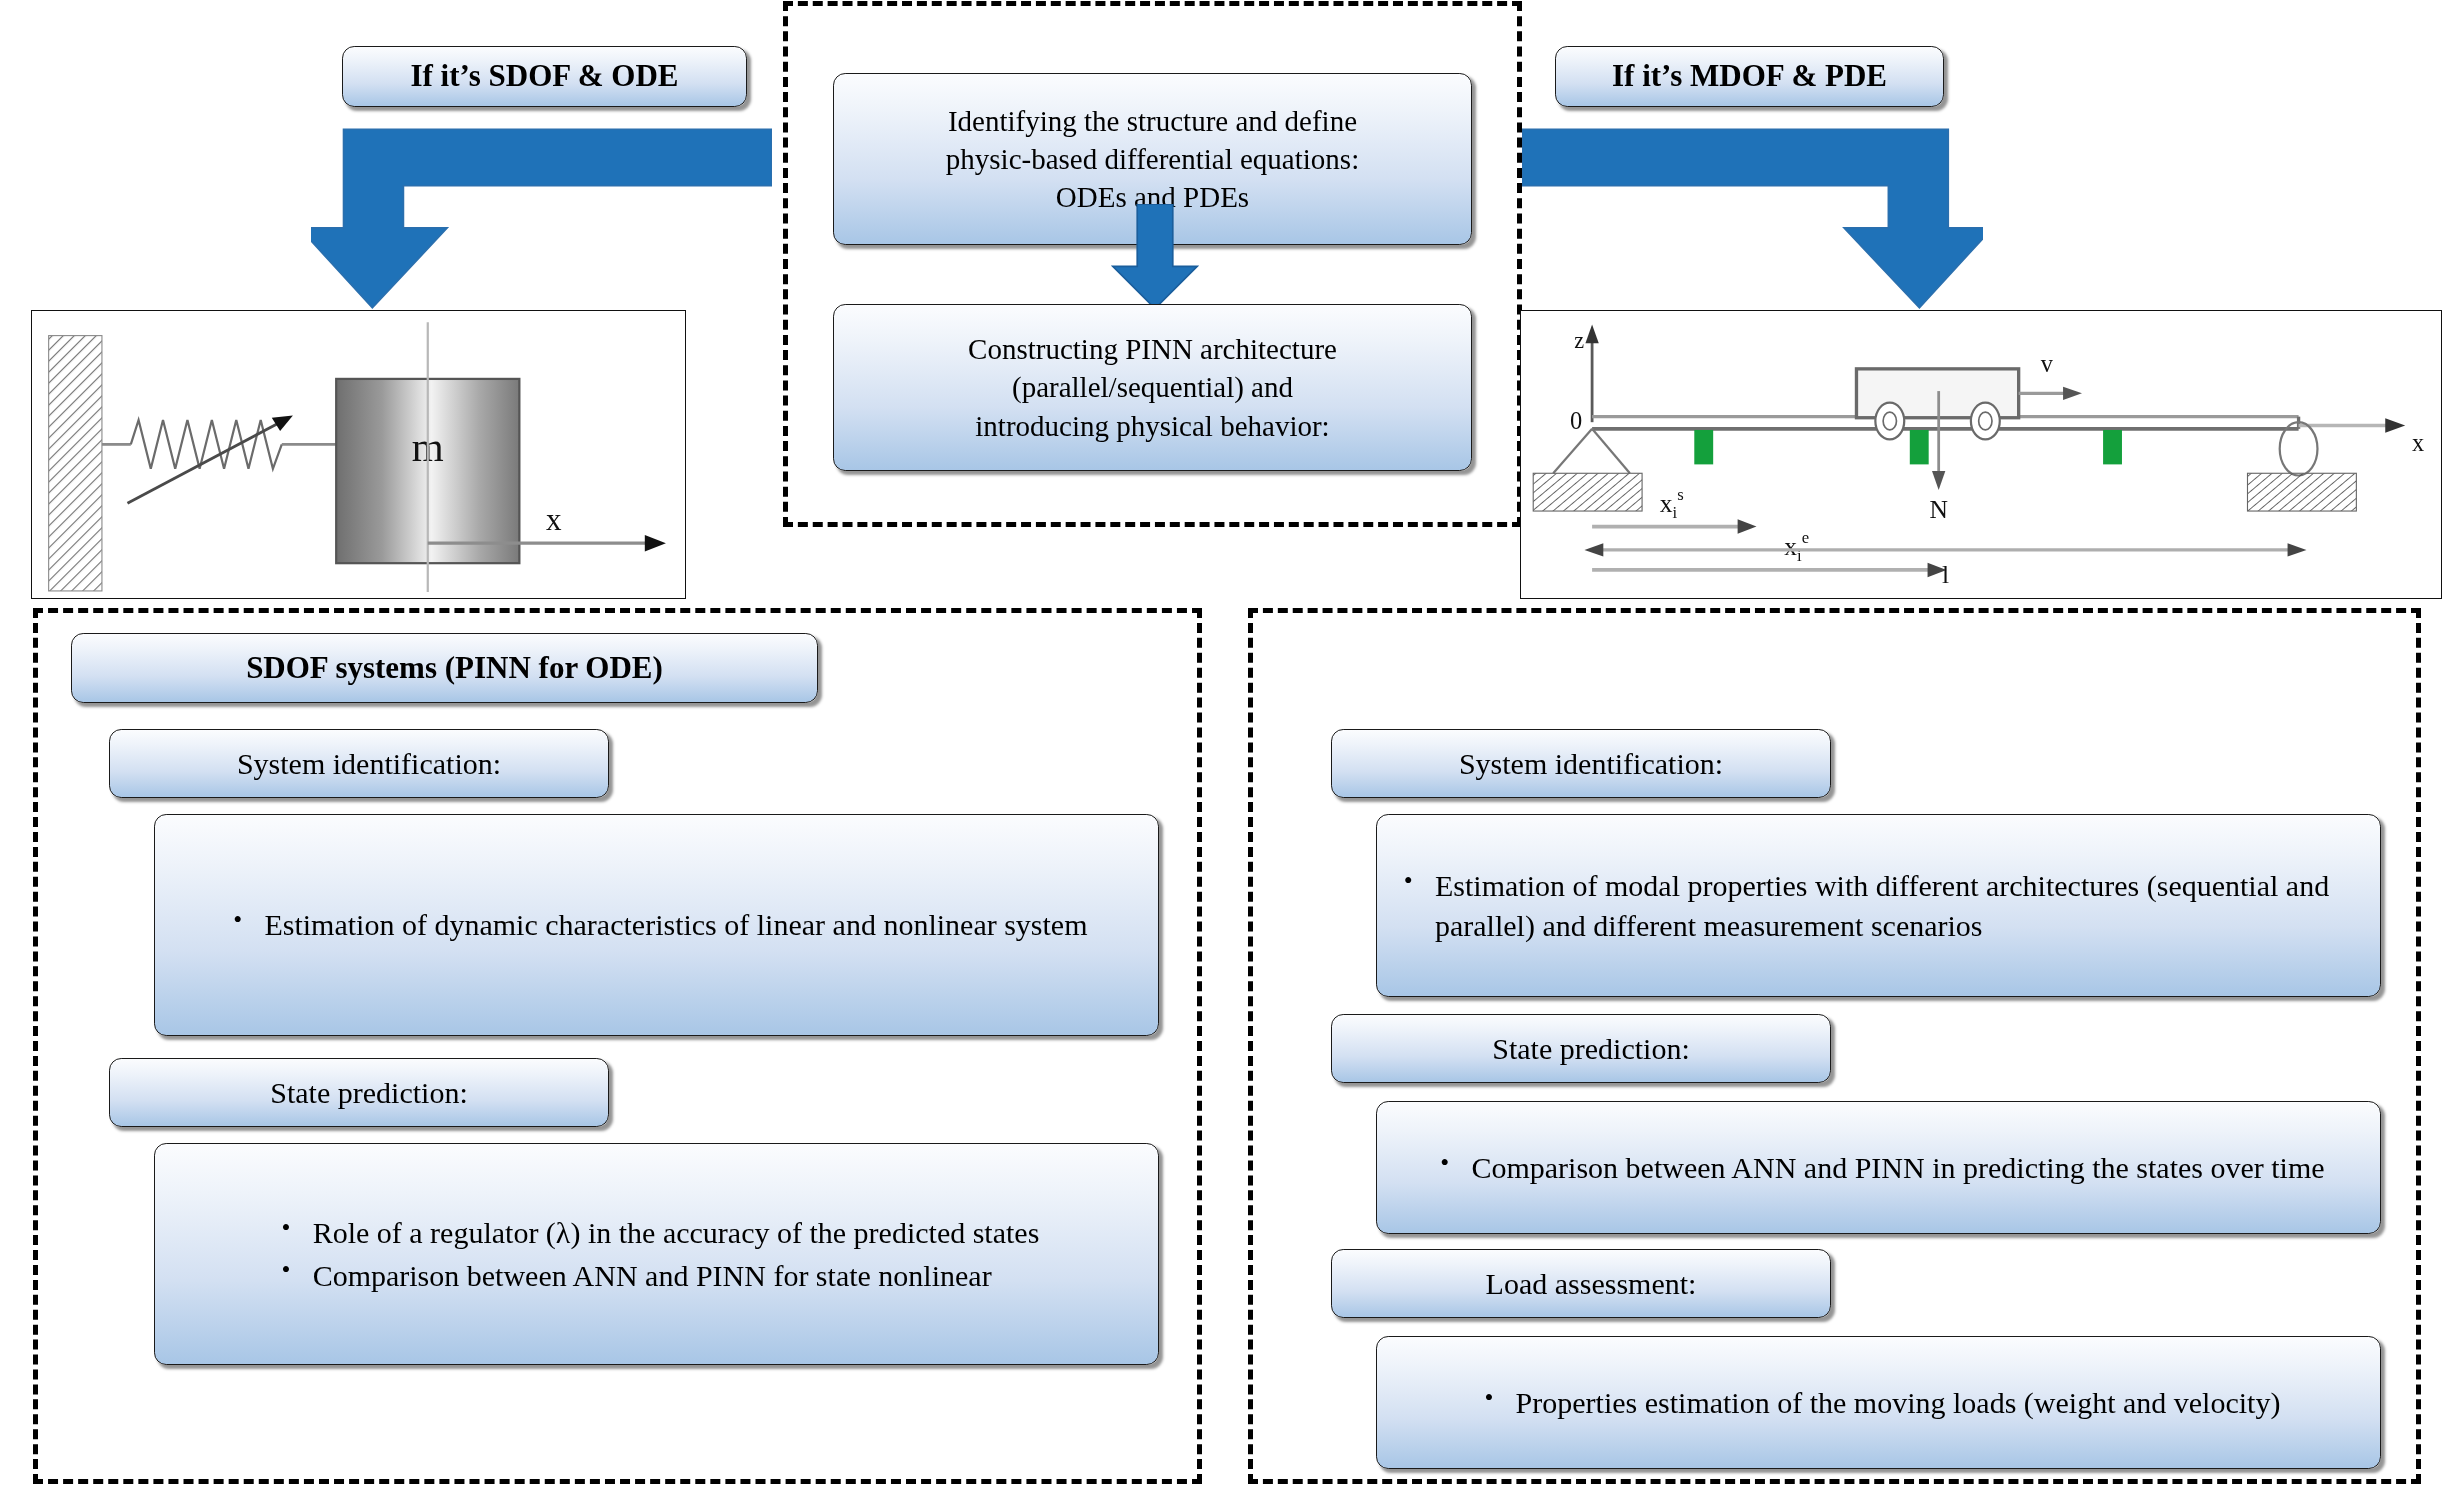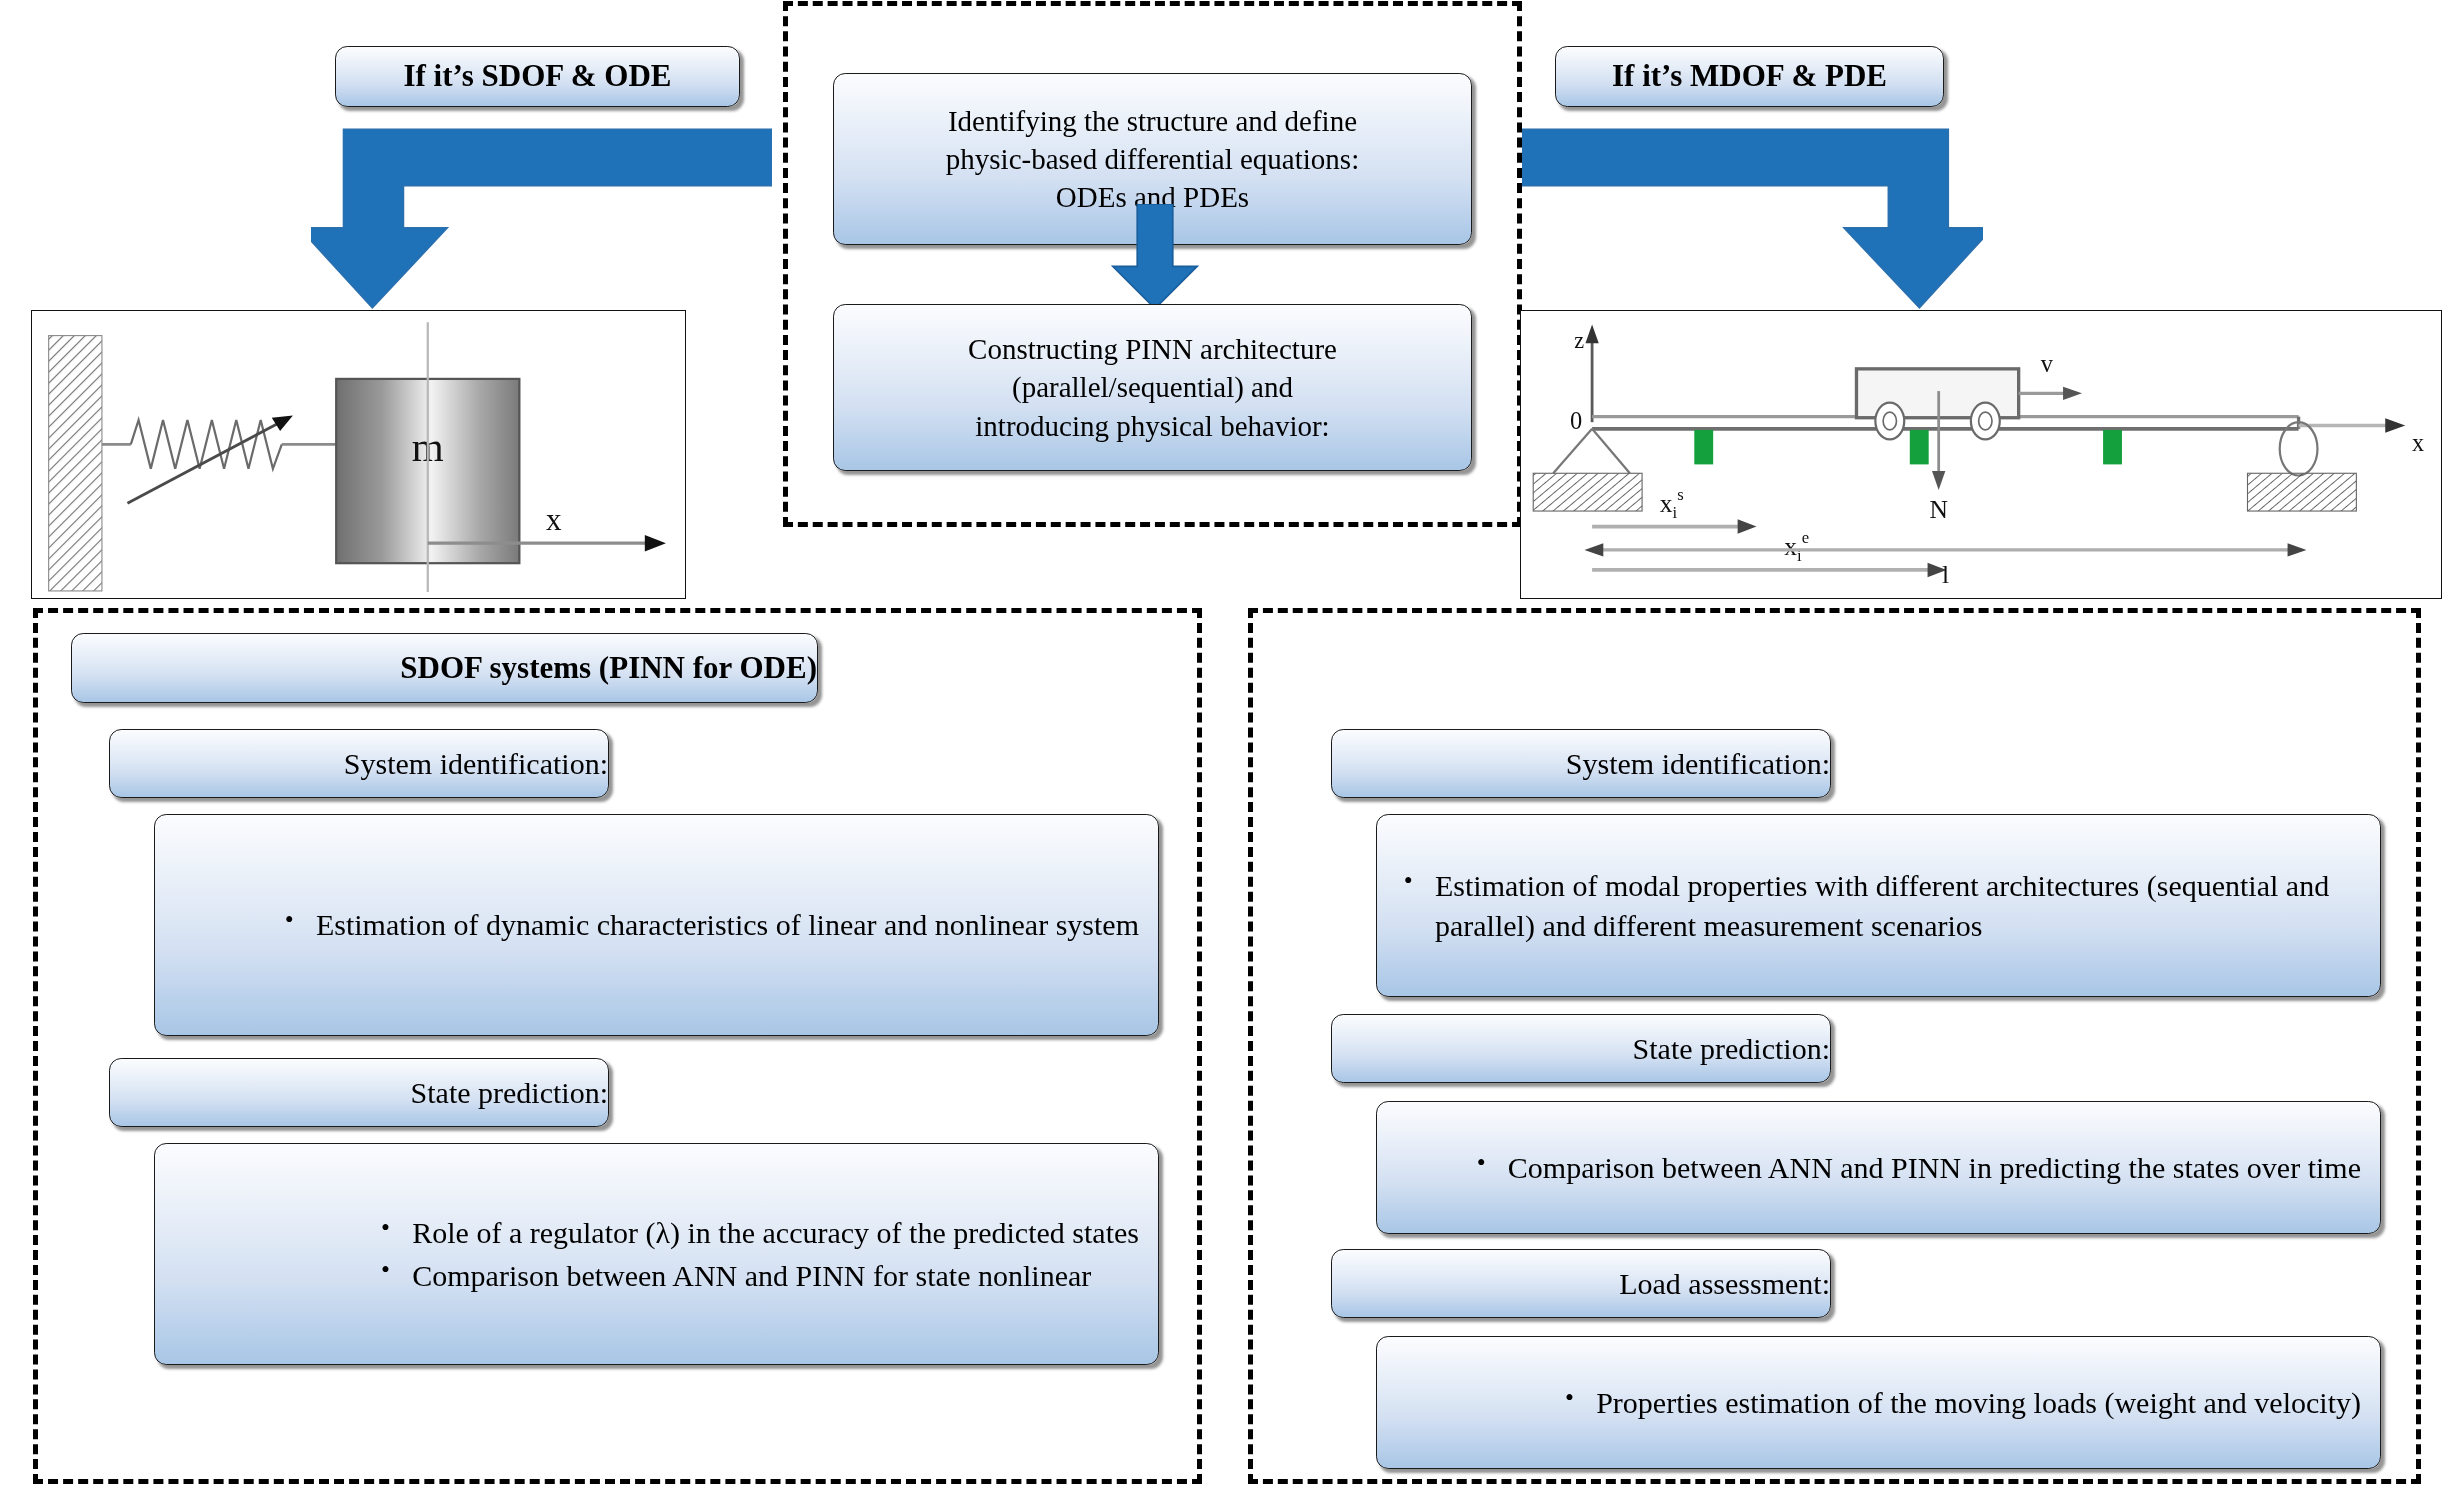--- a/index.html
+++ b/index.html
@@ -22,21 +22,21 @@
     background: linear-gradient(to bottom, #fbfcfe 0%, #eef3fa 22%, #d3e0f2 62%, #a8c6e6 100%);
     border: 1.7px solid #1a1a1a;
     border-radius: 12.2px;
     box-shadow: 3.9px 3.9px 2.8px rgba(0,0,0,0.42);
     display: flex;
     align-items: center;
     color: #000;
     line-height: 1.32;
   }
   .gbox.center { justify-content: center; text-align: center; }
-  .gbox.left   { justify-content: flex-end; text-align: left; }
+  .gbox.left   { justify-content: center; text-align: left; }
 
   .label-bold { font-weight: bold; }
 
   
   .dashed {
     position: absolute;
     border: 5px dashed #000000;
     background: transparent;
   }
 
@@ -70,21 +70,21 @@
     font-size: 0.85em;
   }
 </style>
 </head>
 <body>
 
 <div class="canvas">
 
   <div class="dashed" style="left:783px; top:1.1px; width:739px; height:526px;"></div>
 
-  <div class="gbox center label-bold" style="left:335px; top:46px; width:405px; height:61px; font-size:31px;">
+  <div class="gbox center label-bold" style="left:342px; top:46px; width:405px; height:61px; font-size:31px;">
     <span>If it’s SDOF &amp; ODE</span>
   </div>
 
   <div class="gbox center label-bold" style="left:1555px; top:46px; width:389px; height:61px; font-size:31px;">
     <span>If it’s MDOF &amp; PDE</span>
   </div>
 
   <div class="gbox center" style="left:833px; top:33px; width:639px; height:172px; font-size:29px; padding:7.8px 16.7px;margin-top:40px;">
     <span>
       <span>Identifying the structure and define</span><br>

